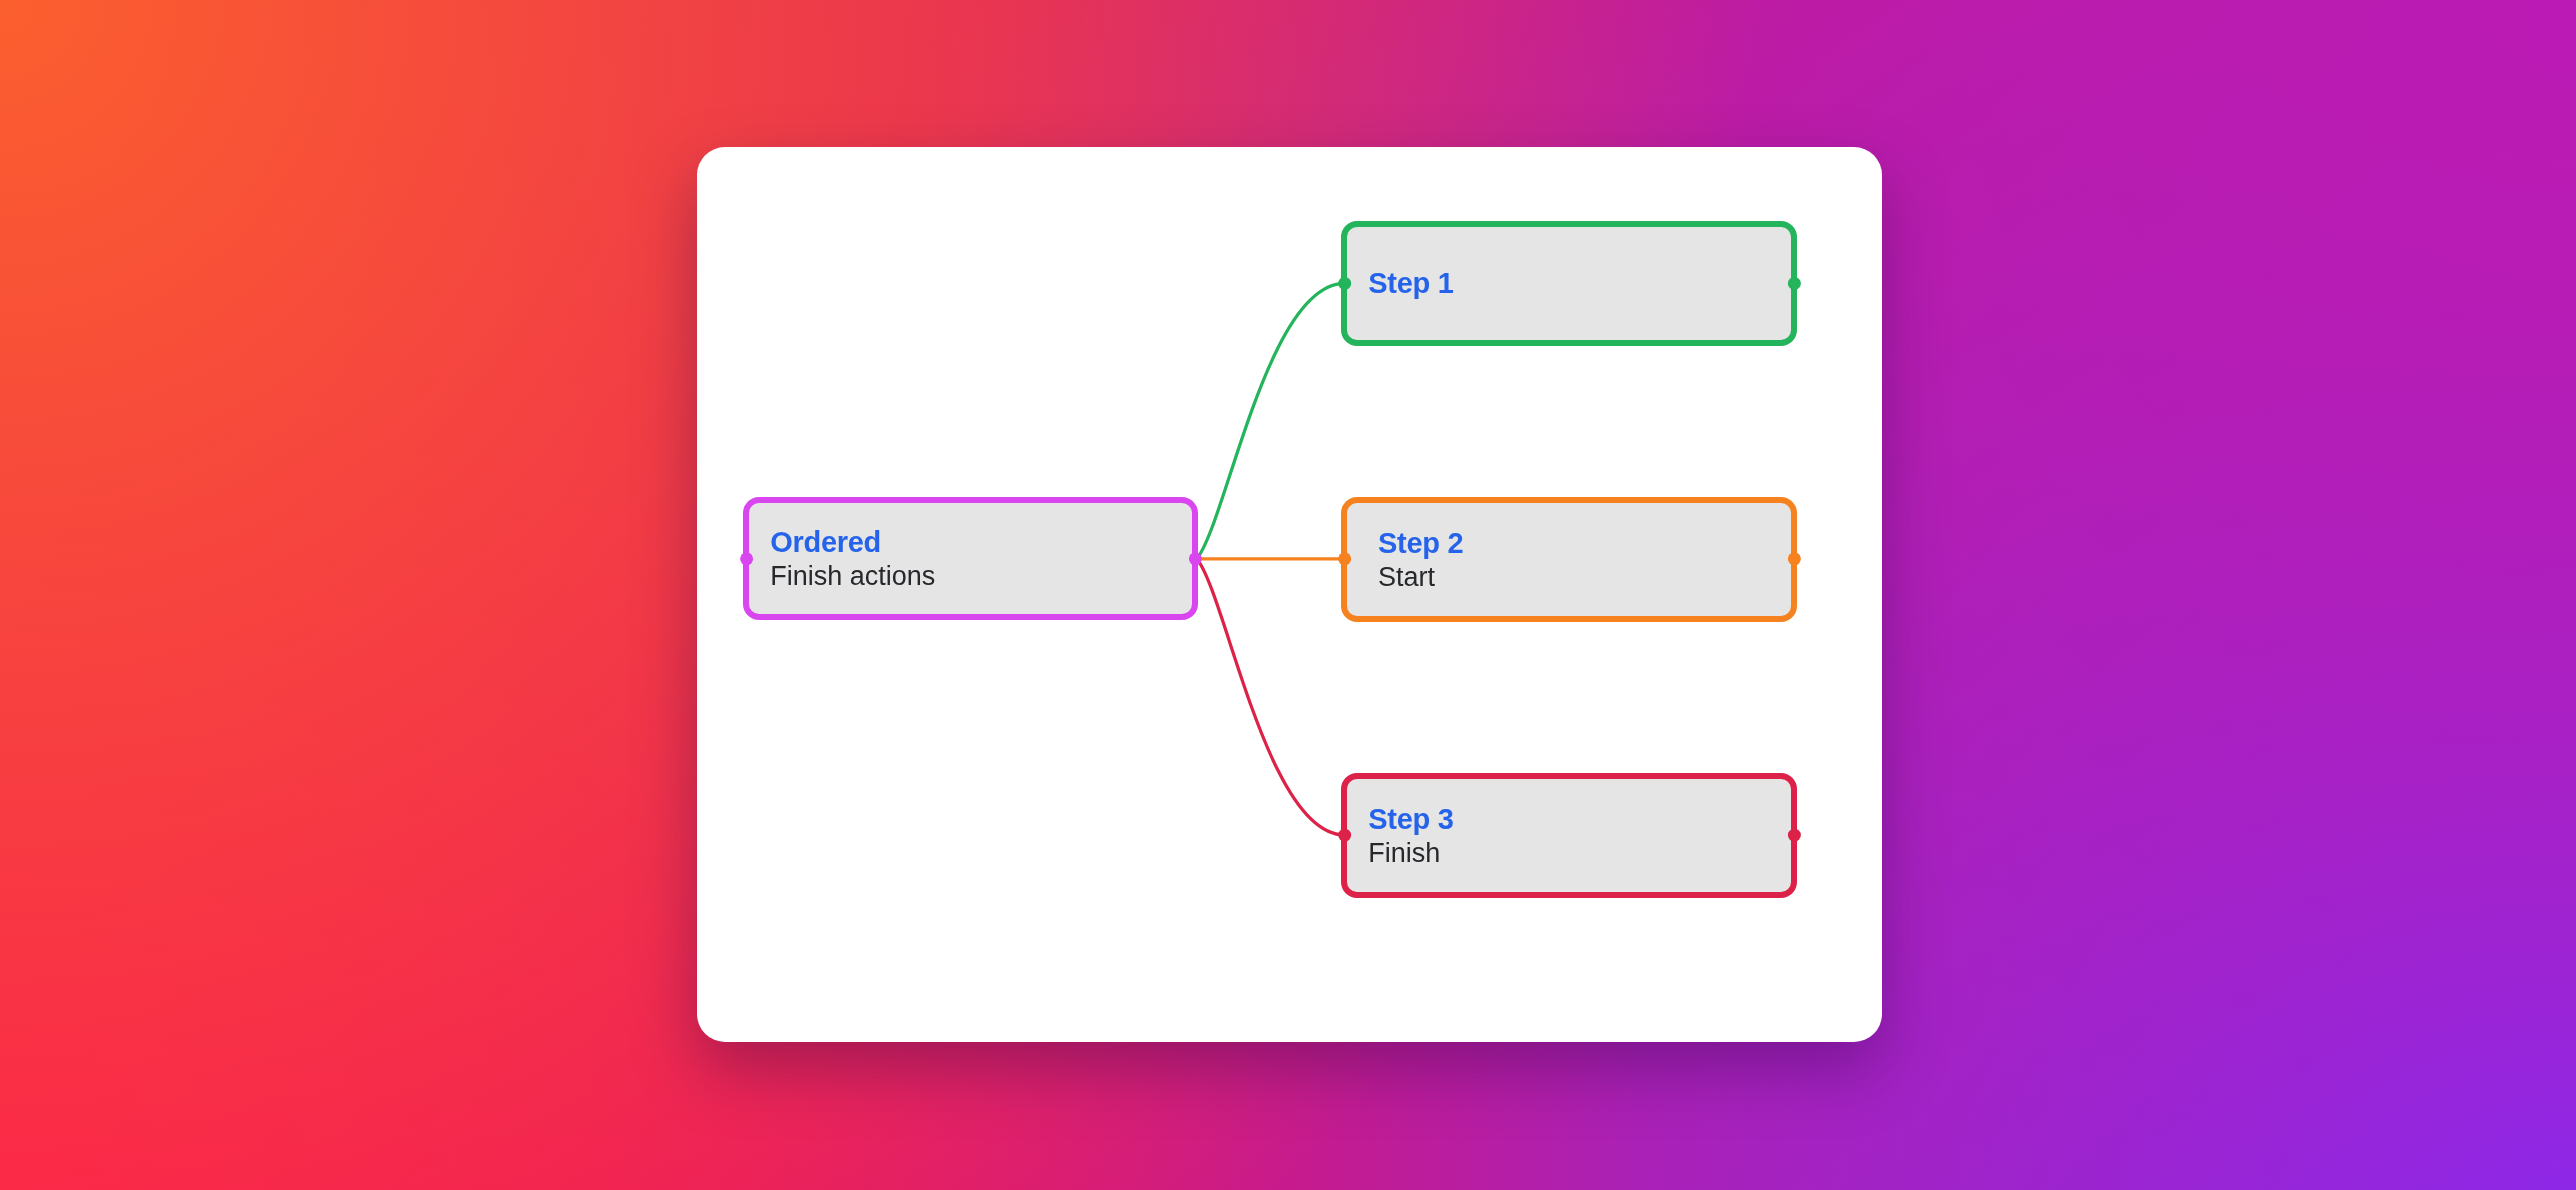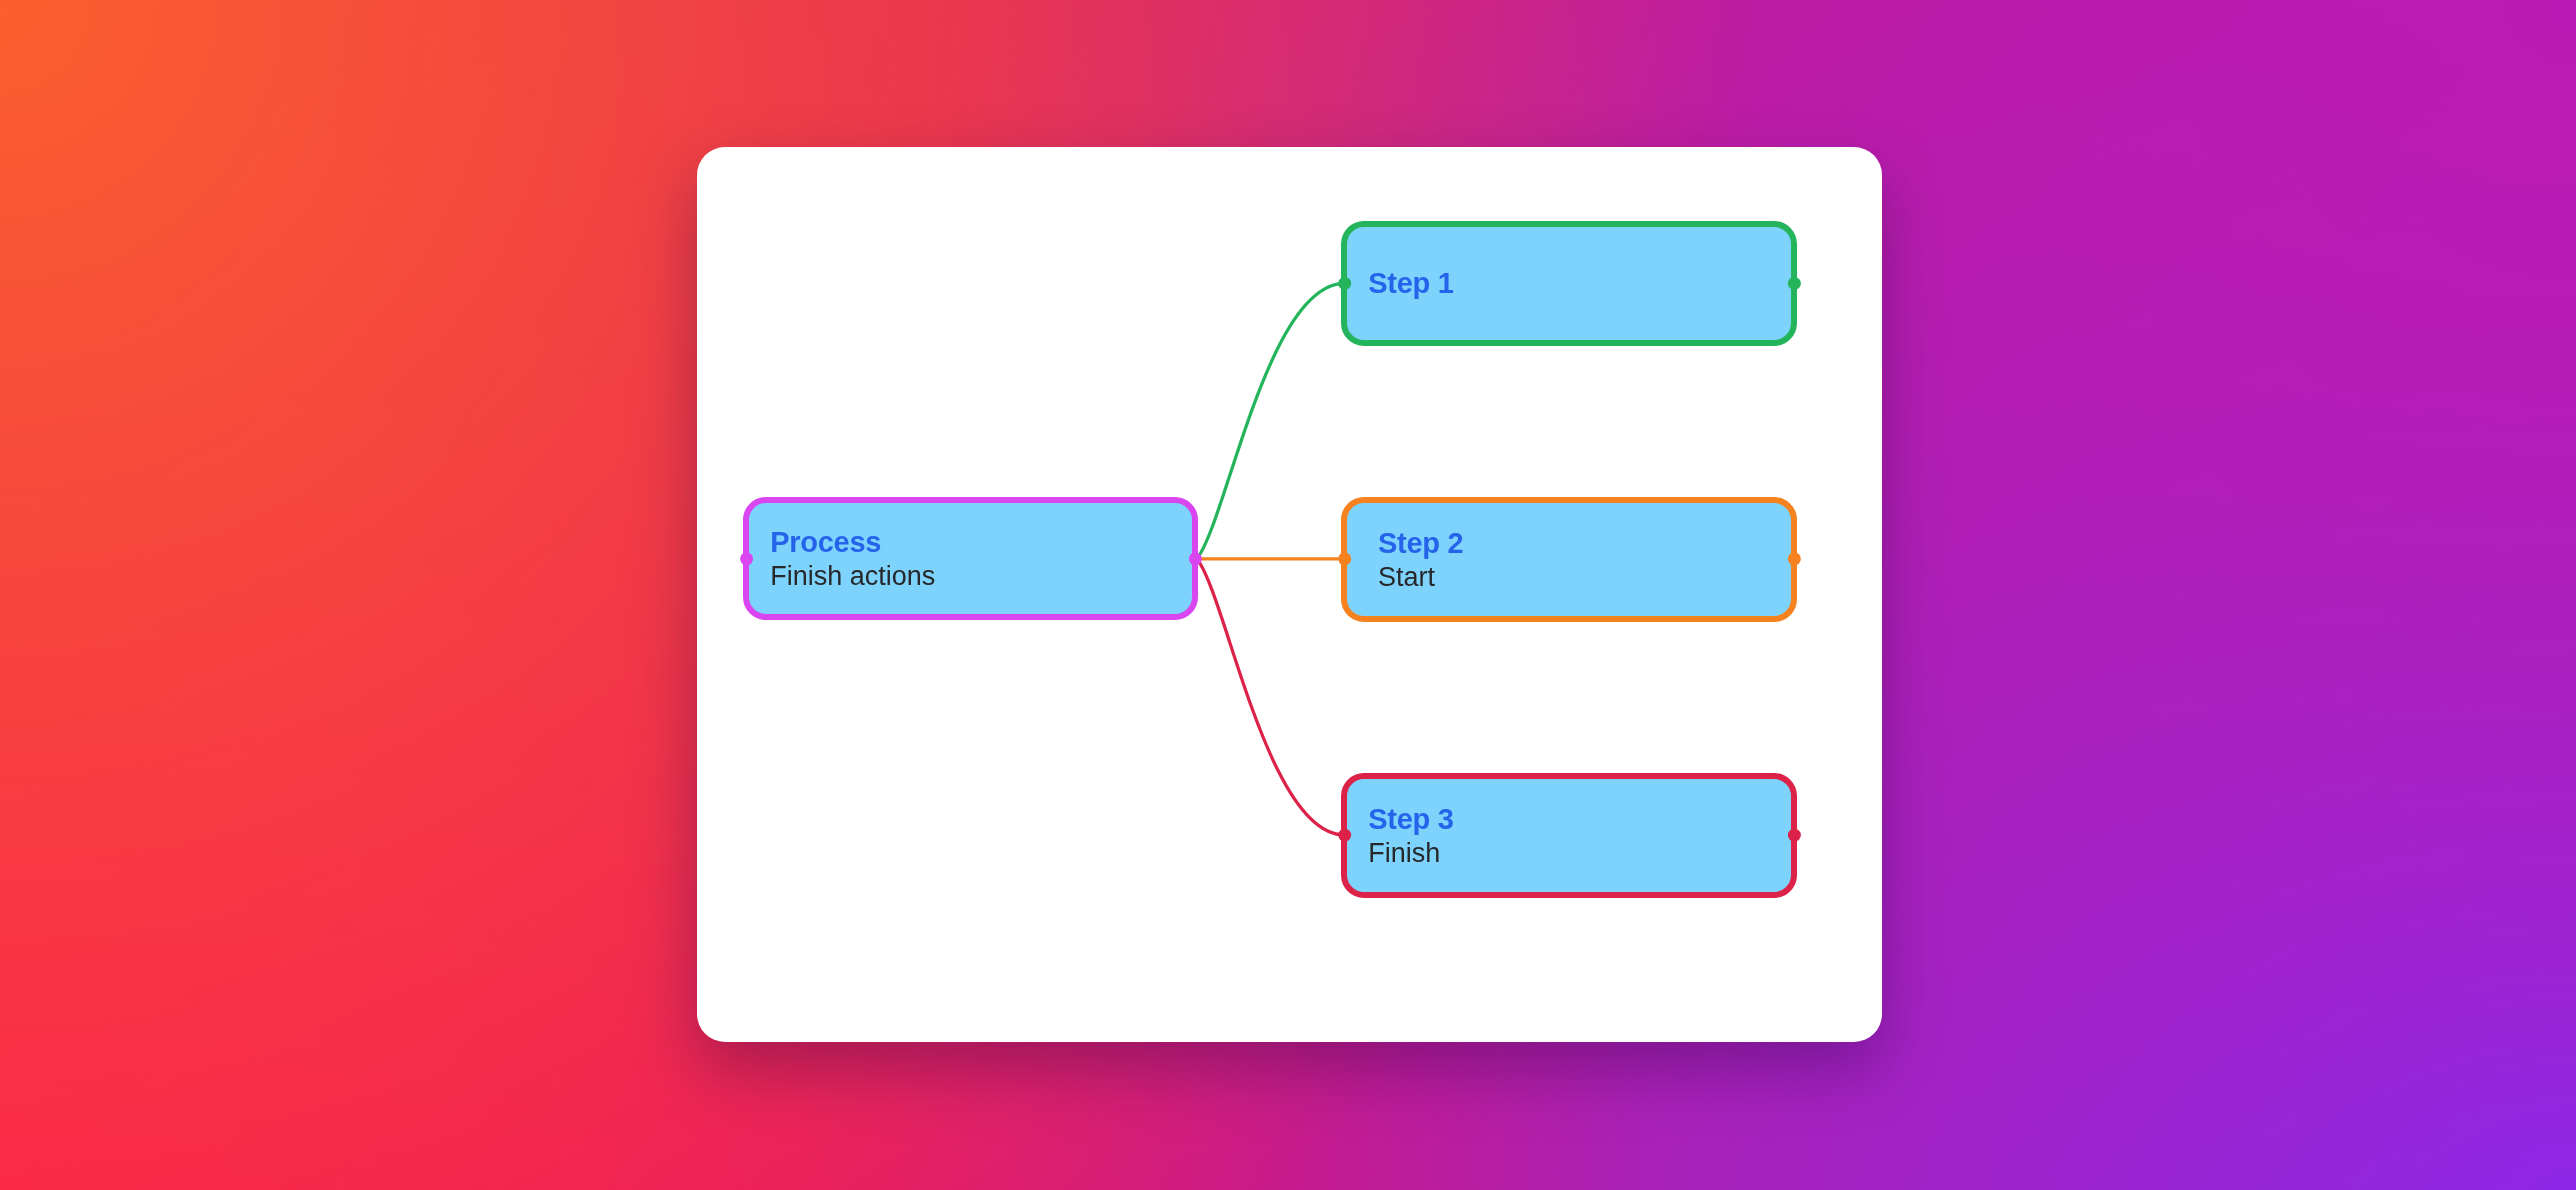--- a/index.html
+++ b/index.html
@@ -15,22 +15,22 @@
       radial-gradient(circle farthest-corner at 0% 100%, var(--bg-bottom-left) 0%,  transparent 58%),
       radial-gradient(circle farthest-corner at 100% 0%, var(--bg-top-right) 0%,    transparent 58%),
       radial-gradient(circle farthest-corner at 100% 100%, var(--bg-bottom-right) 0%, transparent 70%);
   }
   .card{
     position:absolute;left:697px;top:147px;width:1185px;height:895px;
     background:var(--card-bg,#fff);border-radius:28px;
     box-shadow:0 28px 65px rgba(40,0,70,0.35);
   }
   .node{
-    position:absolute;box-sizing:border-box;border-radius:23px;
-    background:#7dd3fc;border:6.5px solid #999;
+    position:absolute;box-sizing:border-box;border-radius:16px;
+    background:#e5e5e5;border:6.5px solid #999;
     display:flex;flex-direction:column;justify-content:center;
     padding:7.4px 16.7px 7.4px 21.3px;
   }
   .node-title{
     font-size:29px;font-weight:700;line-height:35px;
     color:var(--node-title,#2563eb);letter-spacing:-0.3px;
   }
   .node-subtitle{
     font-size:27px;font-weight:400;line-height:33px;
     color:var(--node-subtitle,#26282b);
@@ -50,21 +50,21 @@
   .dot.step2{fill:var(--node-step2);}
   .dot.step3{fill:var(--node-step3);}
 </style>
 </head>
 <body>
 
 <div class="stage">
   <div class="card">
 
     <div class="node process">
-      <div class="node-title">Process</div>
+      <div class="node-title">Ordered</div>
       <div class="node-subtitle">Finish actions</div>
     </div>
 
     <div class="node step1">
       <div class="node-title">Step 1</div>
     </div>
 
     <div class="node step2">
       <div class="node-title">Step 2</div>
       <div class="node-subtitle">Start</div>

